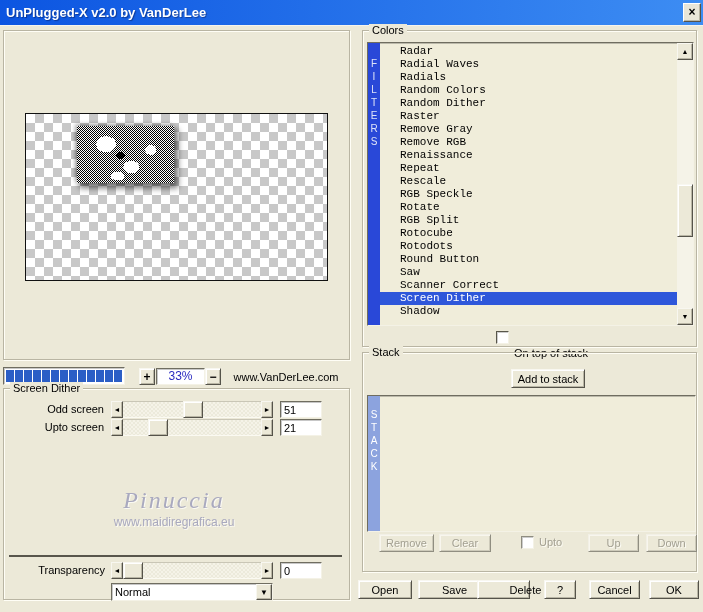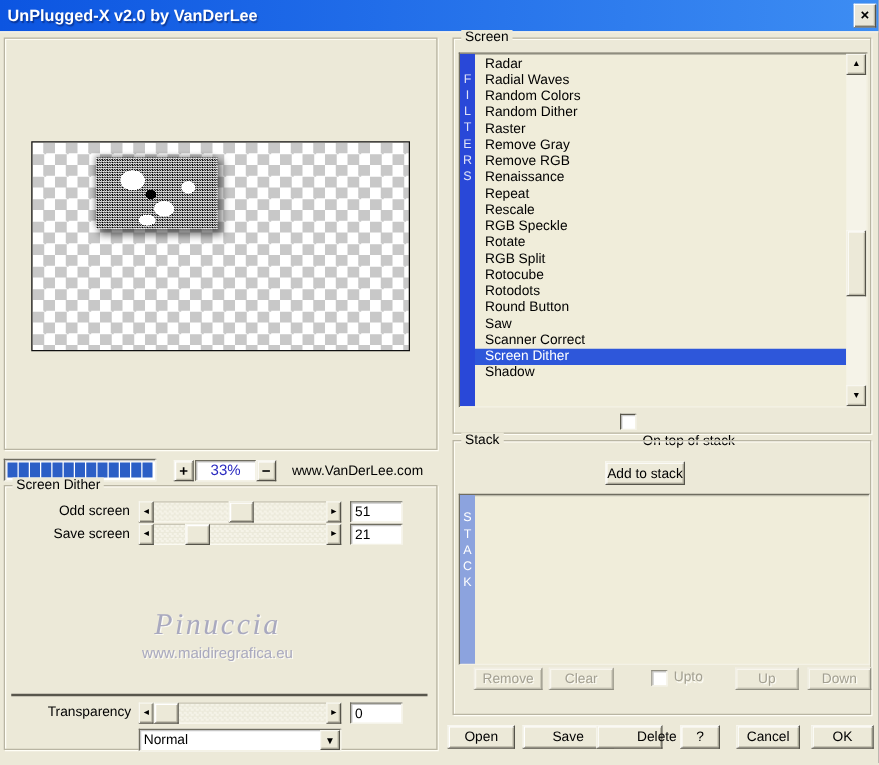--- a/index.html
+++ b/index.html
@@ -159,22 +159,22 @@
     position:absolute; left:0; top:0; bottom:0; width:12px;
     background:var(--accent-blue,#2948d8);
     color:#dfe3f8; font-size:10px; line-height:13px; text-align:center;
     white-space:pre-line; padding-top:14px;
   }
   .list-rows{
     position:absolute; left:12px; top:0; right:16px; bottom:0;
     overflow:hidden; padding-top:2px;
   }
   .list-row{
-    height:13px; font-size:11px; line-height:13px; padding-left:8px;
-    color:#000; white-space:nowrap;
+    height:13px; font-size:11px; line-height:13px; padding-left:20px;
+    color:#000; white-space:nowrap;font-family:Liberation Mono, monospace;
   }
   .list-row.selected{ background:var(--selection-blue,#2e57da); color:#fff; }
 
   .vscroll{ position:absolute; right:0; top:0; bottom:0; width:16px; background:#f5f3e8; }
   .vscroll .sc-btn{
     position:absolute; left:0; width:16px; height:17px;
     background:#ece9d8; font-size:7px;
     display:flex; align-items:center; justify-content:center;
     border:1px solid; border-color:#f8f7f0 #55534a #55534a #f8f7f0;
     box-shadow:inset -1px -1px 0 #b9b6a5;
@@ -236,21 +236,21 @@
 
     <span class="label" style="left:0; top:12px; width:100px; text-align:right;">Odd screen</span>
     <div class="slider" style="left:107px; top:12px;">
       <div class="track"></div>
       <div class="s-btn s-left">◄</div>
       <div class="thumb" style="left: 72.18px;"></div>
       <div class="s-btn s-right">►</div>
     </div>
     <div class="valuebox sunken" style="left:276px; top:12px;">51</div>
 
-    <span class="label" style="left:0; top:30px; width:100px; text-align:right;">Save screen</span>
+    <span class="label" style="left:0; top:30px; width:100px; text-align:right;">Upto screen</span>
     <div class="slider" style="left:107px; top:30px;">
       <div class="track"></div>
       <div class="s-btn s-left">◄</div>
       <div class="thumb" style="left: 36.78px;"></div>
       <div class="s-btn s-right">►</div>
     </div>
     <div class="valuebox sunken" style="left:276px; top:30px;">21</div>
 
     <div class="watermark-name">Pinuccia</div>
     <div class="watermark-url">www.maidiregrafica.eu</div>
@@ -266,32 +266,33 @@
     </div>
     <div class="valuebox sunken" style="left:276px; top:173px;">0</div>
 
     <div class="combobox sunken">
       <span class="cb-text">Normal</span>
       <div class="cb-btn">▼</div>
     </div>
   </div>
 
   <div class="groupbox filters-group">
-    <span class="gb-label">Screen</span>
+    <span class="gb-label">Colors</span>
     <div class="listbox sunken" style="background:#f0edda;">
       <div class="side-bar">F
 I
 L
 T
 E
 R
 S</div>
       <div class="list-rows">
           <div class="list-row">Radar</div>
           <div class="list-row">Radial Waves</div>
+          <div class="list-row">Radials</div>
           <div class="list-row">Random Colors</div>
           <div class="list-row">Random Dither</div>
           <div class="list-row">Raster</div>
           <div class="list-row">Remove Gray</div>
           <div class="list-row">Remove RGB</div>
           <div class="list-row">Renaissance</div>
           <div class="list-row">Repeat</div>
           <div class="list-row">Rescale</div>
           <div class="list-row">RGB Speckle</div>
           <div class="list-row">Rotate</div>
@@ -309,21 +310,21 @@
         <div class="sc-thumb"></div>
         <div class="sc-btn sc-down">▼</div>
       </div>
     </div>
     <div class="checkbox" style="left:133px; top:300px;"></div>
     <span class="label" style="left:151px; top:298px;margin-top:16px;">On top of stack</span>
   </div>
 
   <div class="groupbox stack-group">
     <span class="gb-label">Stack</span>
-    <button class="btn" style="left:121px; top:16px; width:64px; height:19px;">Add to stack</button>
+    <button class="btn" style="left:148px; top:16px; width:74px; height:19px;">Add to stack</button>
     <div class="stack-list sunken" style="background:#f0edda;">
       <div class="side-bar">S
 T
 A
 C
 K</div>
     </div>
     <button class="btn disabled" style="left:16px; top:181px; width:55px; height:18px;">Remove</button>
     <button class="btn disabled" style="left:76px; top:181px; width:52px; height:18px;">Clear</button>
     <div class="checkbox disabled" style="left:158px; top:183px;"></div>

